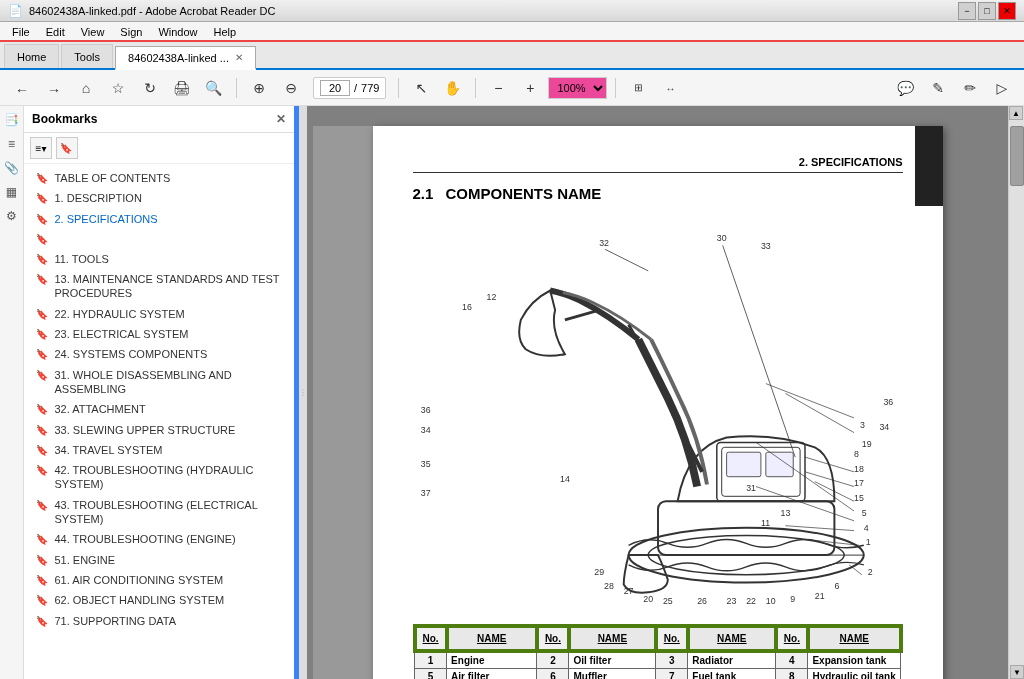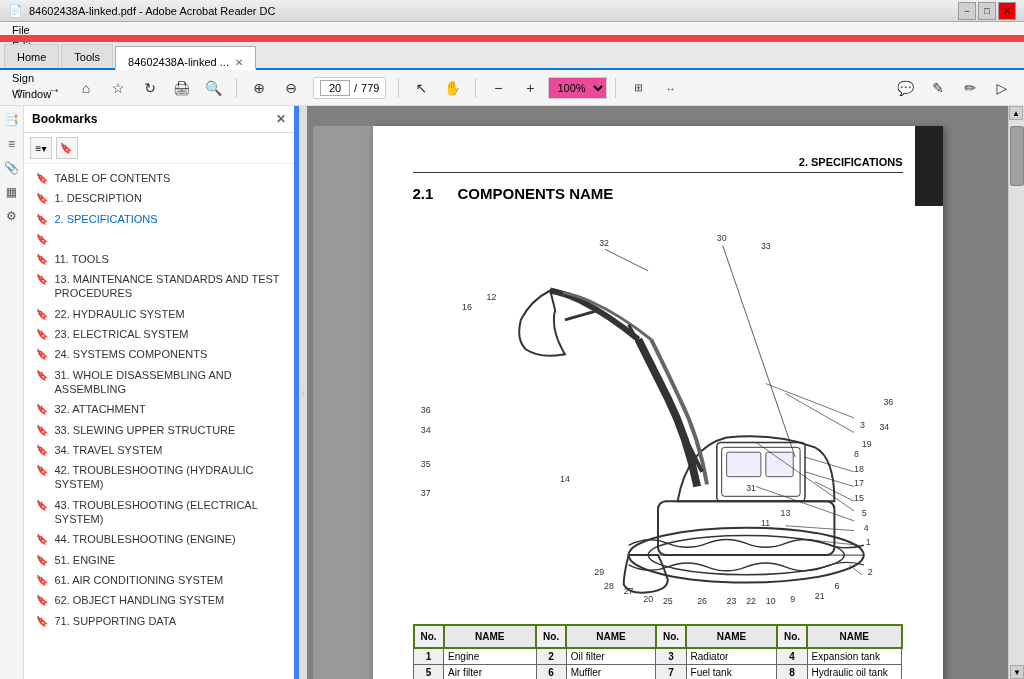--- a/index.html
+++ b/index.html
@@ -16,25 +16,24 @@
       border-bottom: 1px solid #aaa;
     }
     .title-bar-buttons { display: flex; gap: 2px; }
     .title-bar-btn { width: 18px; height: 18px; background: #d0d0d0; border: 1px solid #999; font-size: 9px; display: flex; align-items: center; justify-content: center; cursor: pointer; }
 
     
     .menu-bar {
       background: #f5f5f5;
       height: 20px;
       display: flex;
-      align-items: flex-start;
+      align-items: flex-end;
       padding: 0 4px;
-      border-bottom: 7px solid #ef4444;
-      font-size: 11px;
-      flex-direction: column;
+      border-bottom: 2px solid #ef4444;
+      font-size: 11px;
     }
     .menu-item { padding: 2px 8px; cursor: pointer; }
 
     
     .tab-bar {
       background: #e8e8e8;
       height: 28px;
       display: flex;
       align-items: flex-end;
       padding: 0 4px;
@@ -51,21 +50,20 @@
       border-bottom: none;
       background: #e0e0e0;
       margin-right: 2px;
     }
     .tab.active {
       background: white;
       border-color: #aaa;
       border-bottom: 2px solid white;
       margin-bottom: -2px;
       z-index: 1;
-      align-items: flex-end;
     }
     .tab-close { margin-left: 6px; font-size: 10px; color: #666; }
 
     
     .toolbar {
       background: #f5f5f5;
       height: 36px;
       display: flex;
       align-items: center;
       padding: 0 8px;
@@ -249,45 +247,47 @@
       font-weight: bold;
       margin-bottom: 12px;
       border-bottom: 1px solid #333;
       padding-bottom: 4px;
     }
     .section-title {
       font-size: 15px;
       font-weight: bold;
       margin-bottom: 16px;
     }
-    .section-number { margin-right: 20px; }
+    .section-number { margin-right: 8px; }
 
     .diagram-container {
       width: 100%;
       margin-bottom: 16px;
       display: flex;
       justify-content: center;
     }
 
     
     .parts-table {
       width: 100%;
       border-collapse: collapse;
       font-size: 10px;
     }
     .parts-table th {
       background: #e8e8e8;
-      border: 2px solid #4d7c0f;
+      border: 4px solid #4d7c0f;
       padding: 5px 6px;
       font-weight: bold;
       text-align: center;
+      text-decoration: underline;
     }
     .parts-table td {
       border: 1px solid #666;
       padding: 2px 4px;
+      font-weight: bold;
     }
     .parts-table .num-col {
       text-align: center;
       background: #f0f0f0;
       font-weight: bold;
       width: 28px;
     }
     .parts-table .name-col { width: 120px; }
 
     

